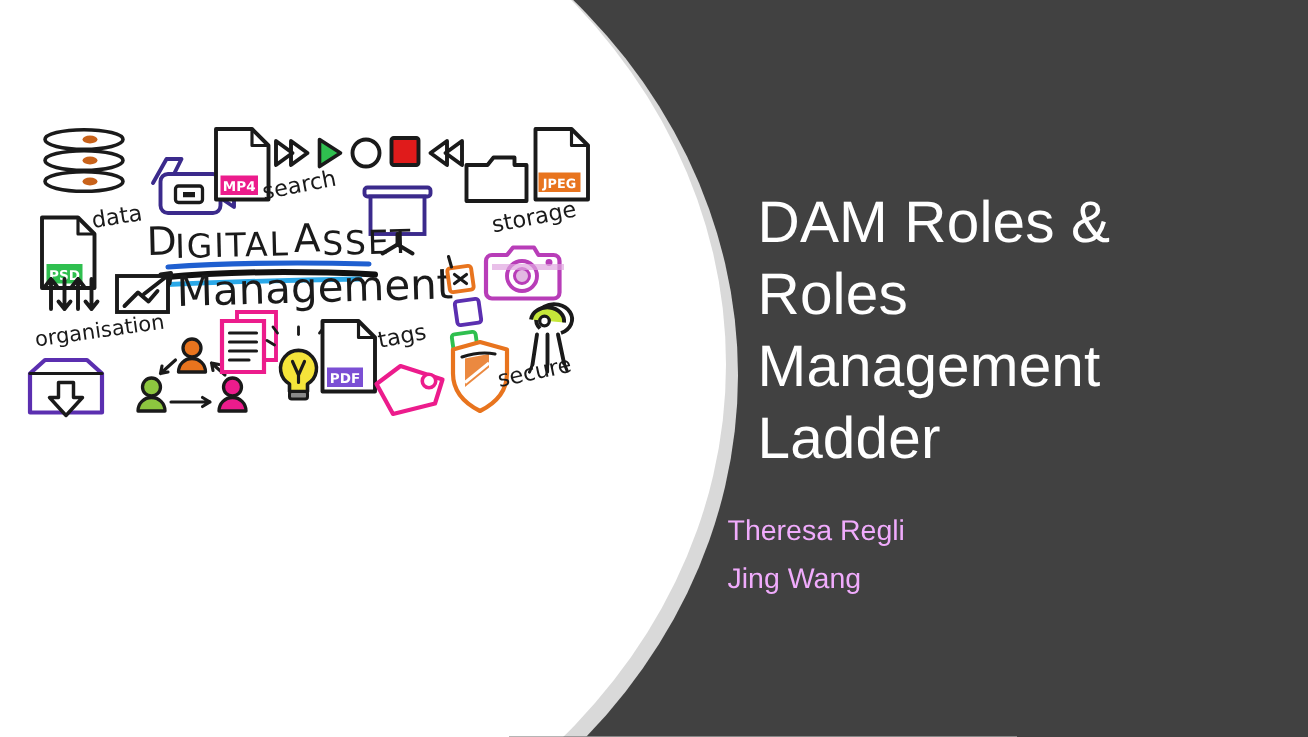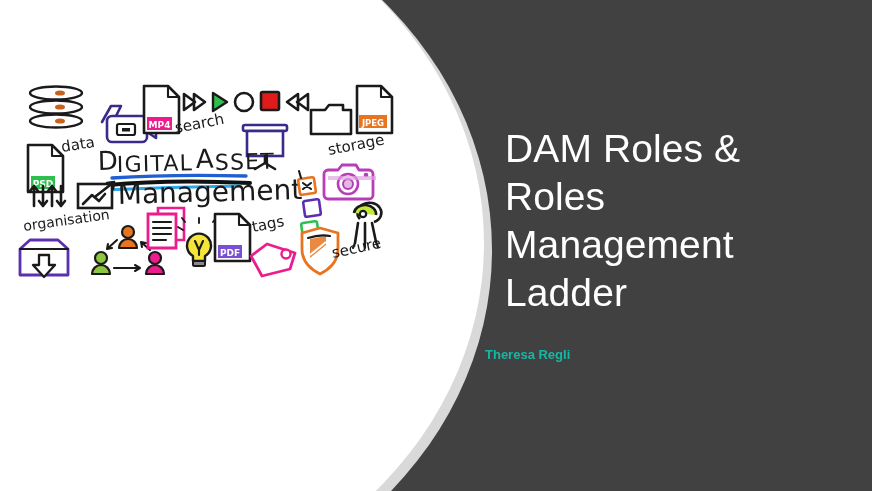--- a/index.html
+++ b/index.html
@@ -42,24 +42,24 @@
     font-size:39px;
     line-height:48px;
     font-weight:300;
     letter-spacing:.1px;
     margin-left:21px;
   }
   .subtitle{
     position:absolute;
     left:485px; top:339px;
     width:330px;
-    color:#14b8a6;
-    font-size:13px;
+    color:#f0abfc;
+    font-size:19px;
     line-height:32px;
-    font-weight:700;
+    font-weight:400;
   }
   .subtitle div{white-space:nowrap;}
 </style>
 </head>
 <body>
 
 <div id="slide">
 
   <div class="ellipse-rim"></div>
 
@@ -299,15 +299,16 @@
 
   <div class="title">
     <div>DAM Roles &amp;</div>
     <div>Roles</div>
     <div>Management</div>
     <div>Ladder</div>
   </div>
 
   <div class="subtitle">
     <div>Theresa Regli</div>
+    <div>Jing Wang</div>
   </div>
 
 </div>
 
 </body></html>

